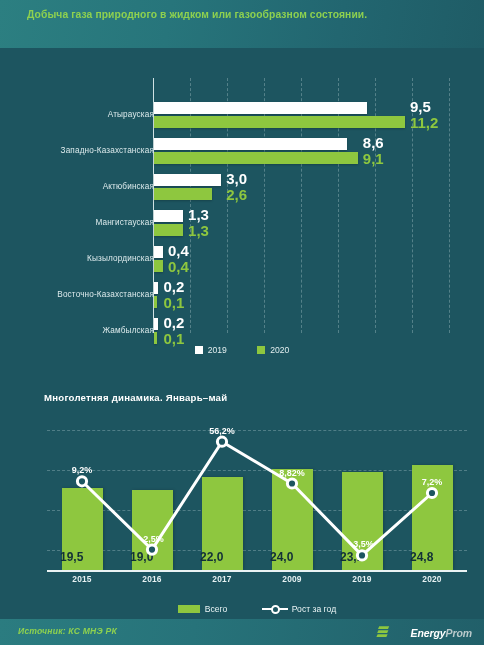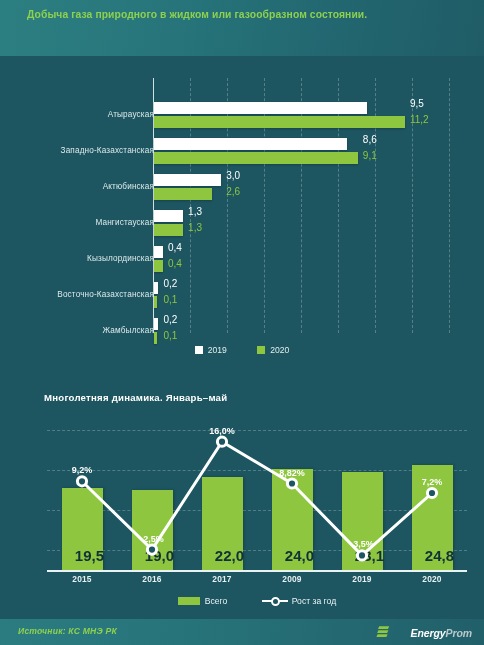--- a/index.html
+++ b/index.html
@@ -6,21 +6,21 @@
   body{
     width:484px;height:645px;overflow:hidden;
     background:#1d5560;
     font-family:"Liberation Sans","DejaVu Sans",sans-serif;
     -webkit-font-smoothing:antialiased;
   }
   .page{position:relative;width:484px;height:645px;background:#1d5560;overflow:hidden;}
 
   
   .header{
-    position:absolute;left:0;top:0;width:484px;height:56px;
+    position:absolute;left:0;top:0;width:484px;height:48px;
     background:linear-gradient(100deg,#2c7f81 0%,#27757b 35%,#226670 70%,#1f5c66 100%);
   }
   .header-inner{padding:8px 0 0 27px;}
   .hdr-line1{
     color:#8ed14f;font-size:10.3px;font-weight:bold;letter-spacing:.1px;line-height:14px;
     white-space:nowrap;
   }
   .hdr-line2{line-height:15px;white-space:nowrap;font-size:10.3px;}
   .hdr-line2 .g{color:#8ed14f;font-weight:bold;}
   .hdr-line2 .sep{color:#bcd4d6;font-weight:bold;padding:0 2px;}
@@ -36,21 +36,21 @@
   .c1-axis{position:absolute;left:153px;top:30px;width:1px;height:255px;background:#cfe1e3;}
 
   .row{position:absolute;left:0;height:36px;width:484px;}
   .row .rlabel{
     position:absolute;right:330px;top:10px;width:220px;text-align:right;
     color:#dceaec;font-size:8.2px;letter-spacing:.15px;white-space:nowrap;
   }
   .bar{position:absolute;height:12px;border-radius:0;}
   .bar.y2019{top:2px;background:#ffffff;box-shadow:0 1px 2px rgba(0,0,0,.22);}
   .bar.y2020{top:16px;background:#8ec73f;box-shadow:0 1px 2px rgba(0,0,0,.22);}
-  .vlab{position:absolute;font-size:10px;white-space:nowrap;font-weight:normal;}
+  .vlab{position:absolute;font-size:15px;white-space:nowrap;font-weight:bold;}
   .vlab.v19{top:-2px;color:#ffffff;}
   .vlab.v20{top:14px;color:#8ec73f;}
 
   .c1-legend{
     position:absolute;left:0;top:297px;width:484px;text-align:center;
     font-size:8.6px;color:#e2eeef;
   }
   .c1-legend span.sw{display:inline-block;width:8px;height:8px;vertical-align:-1px;margin-right:5px;}
   .c1-legend .it{display:inline-block;margin:0 14px;}
 
@@ -64,38 +64,38 @@
   .c2-grid i{
     position:absolute;left:0;width:420px;height:0;
     border-top:1px dashed rgba(190,215,218,.32);
   }
   .c2-baseline{position:absolute;left:32px;top:178px;width:420px;height:1.5px;background:#eaf3f4;}
   .c2bar{
     position:absolute;bottom:0;background:#8ec73f;
     box-shadow:1px 0 3px rgba(0,0,0,.20);
   }
   .c2bar-lab{
-    position:absolute;bottom:6px;width:44px;text-align:right;
-    color:#123038;font-size:15px;font-weight:bold;
+    position:absolute;bottom:6px;width:44px;text-align:left;
+    color:#123038;font-size:12px;font-weight:bold;
   }
   .c2-xlab{
     position:absolute;top:182px;width:56px;text-align:center;
     color:#e6f1f2;font-size:8.4px;font-weight:bold;letter-spacing:.2px;
   }
   .c2-svg{position:absolute;left:32px;top:38px;}
   .ptlab{
     position:absolute;width:60px;text-align:center;
     color:#ffffff;font-size:9px;font-weight:bold;white-space:nowrap;
   }
 
   .c2-legend{
     position:absolute;left:0;top:196px;width:484px;text-align:center;
     font-size:8.6px;color:#eaf4f5;
   }
-  .c2-legend .it{display:inline-block;margin:8px 16px;}
+  .c2-legend .it{display:inline-block;margin:16px 16px;}
   .c2-legend .sw-bar{display:inline-block;width:22px;height:8px;background:#8ec73f;vertical-align:-1px;margin-right:5px;}
   .c2-legend .sw-line{display:inline-block;width:26px;height:8px;position:relative;vertical-align:-1px;margin-right:4px;}
   .c2-legend .sw-line:before{content:"";position:absolute;left:0;top:3px;width:26px;height:2.4px;background:#fff;}
   .c2-legend .sw-line:after{content:"";position:absolute;left:9px;top:0.2px;width:5px;height:5px;border:2.1px solid #fff;border-radius:50%;background:#1d5560;box-sizing:content-box;}
 
   
   .footer{
     position:absolute;left:0;bottom:0;width:484px;height:26px;
     background:linear-gradient(100deg,#2b7c80 0%,#27737a 40%,#215f69 100%);
   }
@@ -223,21 +223,21 @@
         <circle cx="35.0" cy="51.3" r="4.6" fill="#1d5560" stroke="#ffffff" stroke-width="3"></circle>
         <circle cx="105.0" cy="119.6" r="4.6" fill="#1d5560" stroke="#ffffff" stroke-width="3"></circle>
         <circle cx="175.0" cy="11.7" r="4.6" fill="#1d5560" stroke="#ffffff" stroke-width="3"></circle>
         <circle cx="245.0" cy="53.5" r="4.6" fill="#1d5560" stroke="#ffffff" stroke-width="3"></circle>
         <circle cx="315.0" cy="125.4" r="4.6" fill="#1d5560" stroke="#ffffff" stroke-width="3"></circle>
         <circle cx="385.0" cy="63.0" r="4.6" fill="#1d5560" stroke="#ffffff" stroke-width="3"></circle>
       </svg>
     <div id="c2pts">
         <div class="ptlab" style="left: 37px; top: 73.3333px;">9,2%</div>
         <div class="ptlab" style="left: 107px; top: 141.583px;">-2,5%</div>
-        <div class="ptlab" style="left: 177px; top: 33.6667px;">16,0%</div>
+        <div class="ptlab" style="left: 177px; top: 33.6667px;">56,2%</div>
         <div class="ptlab" style="left: 247px; top: 75.55px;">8,82%</div>
         <div class="ptlab" style="left: 317px; top: 147.417px;">-3,5%</div>
         <div class="ptlab" style="left: 387px; top: 85px;">7,2%</div>
       </div>
     <div id="c2x">
         <div class="c2-xlab" style="left: 39px;">2015</div>
         <div class="c2-xlab" style="left: 109px;">2016</div>
         <div class="c2-xlab" style="left: 179px;">2017</div>
         <div class="c2-xlab" style="left: 249px;">2009</div>
         <div class="c2-xlab" style="left: 319px;">2019</div>

